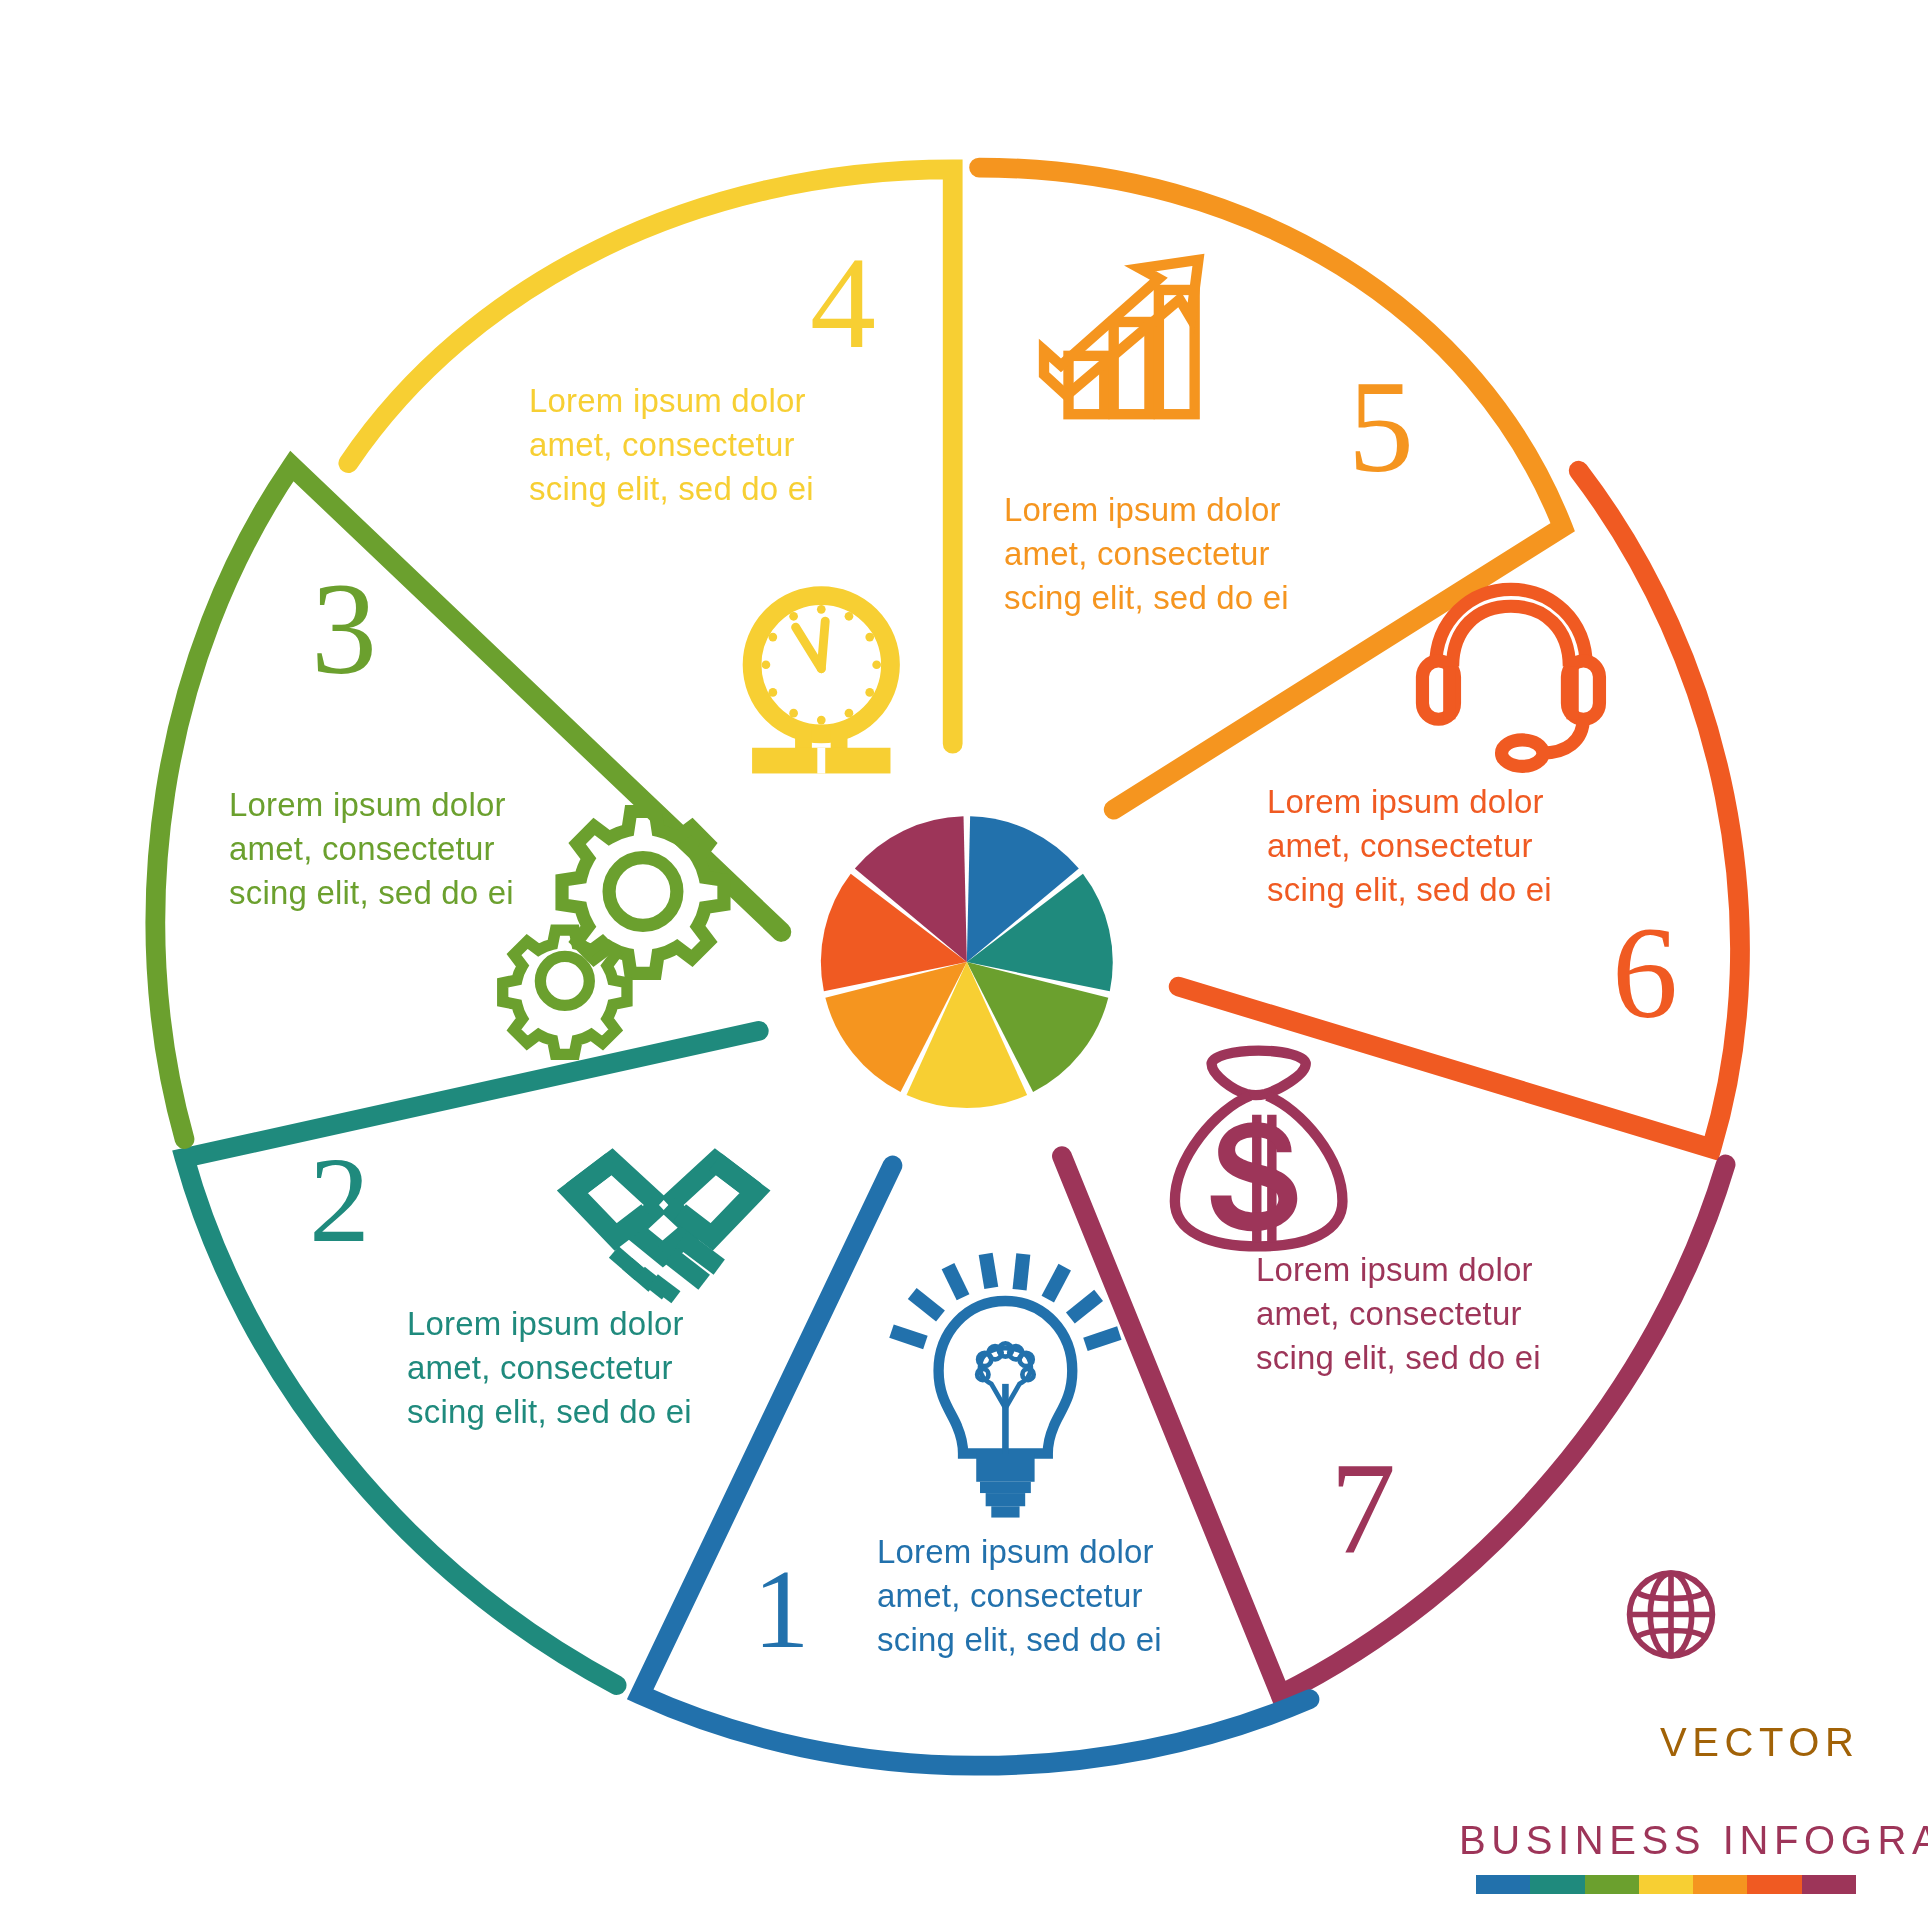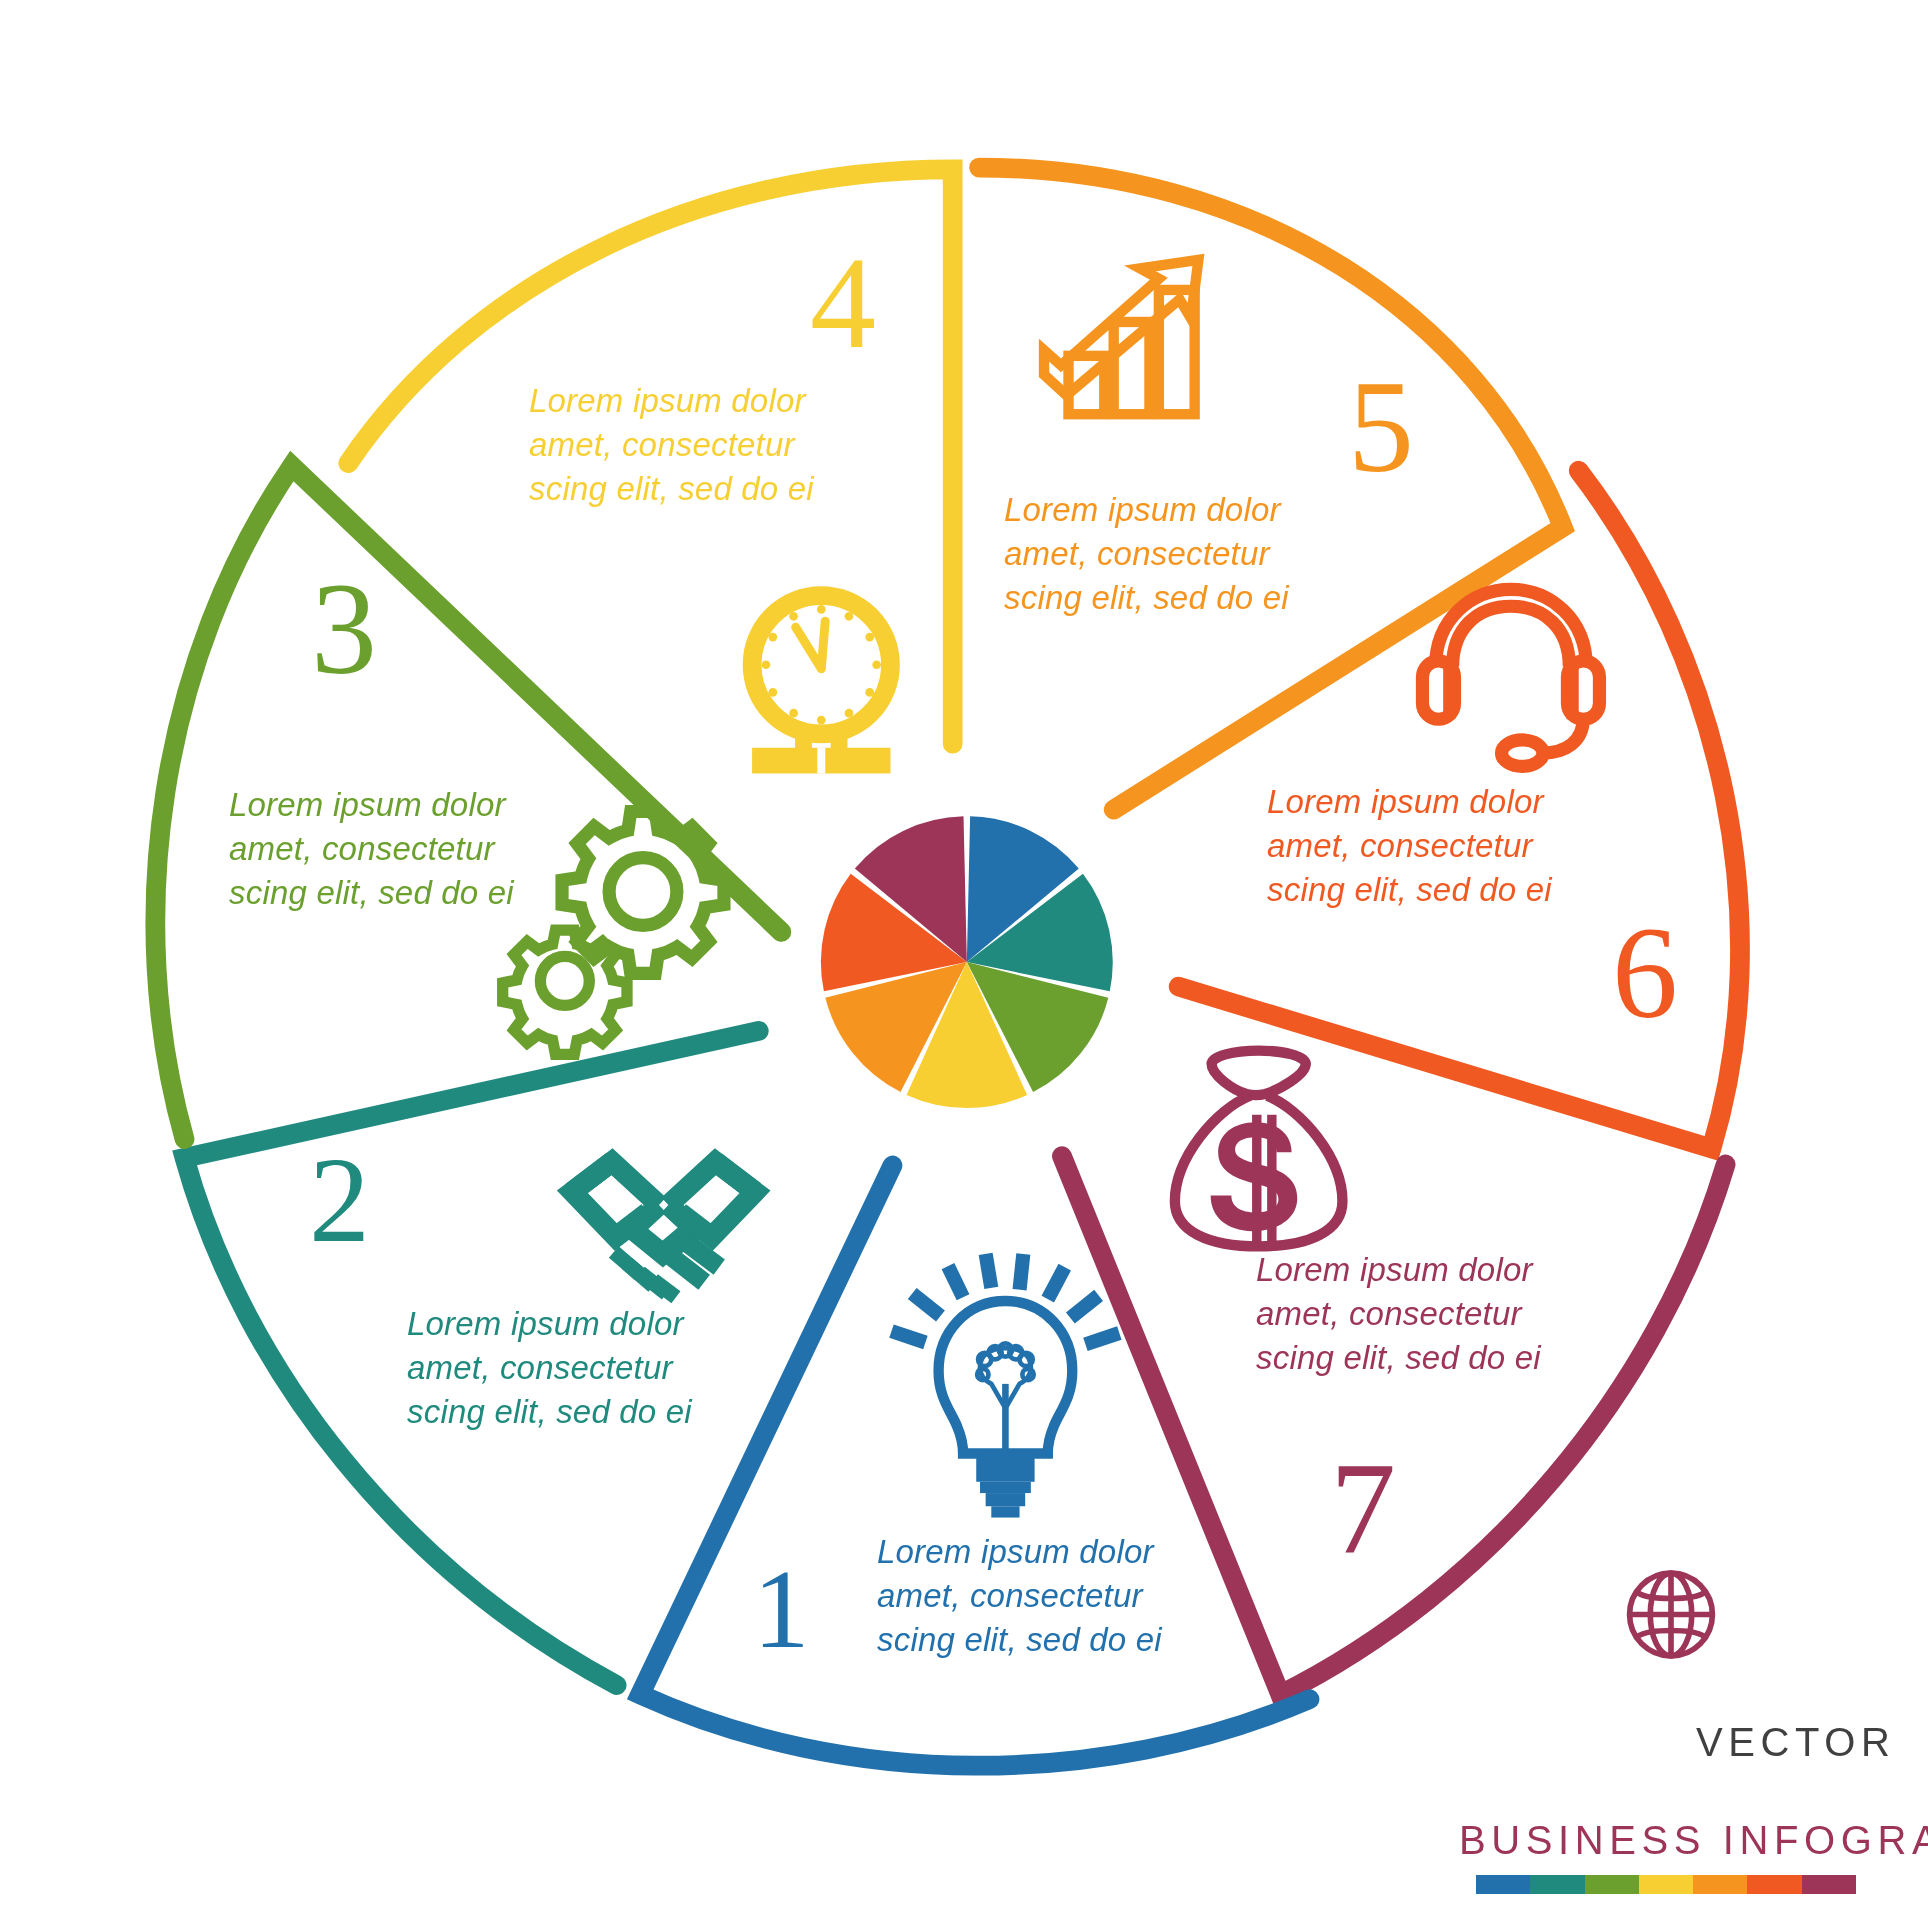--- a/index.html
+++ b/index.html
@@ -28,21 +28,21 @@
     height: 1928px;
   }
   .seg-text {
     position: absolute;
     font-family: "Liberation Sans", sans-serif;
     font-size: 33px;
     line-height: 1.33;
     letter-spacing: 0.2px;
     white-space: nowrap;
   }
-  .seg-text div { white-space: nowrap; font-style: italic; }
+  .seg-text div { white-space: nowrap; }
   .brand {
     position: absolute;
     font-family: "Liberation Sans", sans-serif;
     letter-spacing: 5.6px;
     white-space: nowrap;
   }
   .brand-vector { font-size: 40px; }
   .brand-bus { font-size: 40px; }
   .num {
     position: absolute;
@@ -271,21 +271,21 @@
         <circle cx="45" cy="45" r="44"></circle>
         <ellipse cx="45" cy="45" rx="22" ry="44"></ellipse>
         <path d="M1,45 L89,45"></path>
         <path d="M45,1 L45,89"></path>
         <path d="M10,22 C22,30 68,30 80,22"></path>
         <path d="M10,68 C22,60 68,60 80,68"></path>
       </g>
     </g>
   </svg>
 
-  <div class="brand brand-vector" style="left:1696px; top:1720px; color:#404040;">VECTOR</div>
+  <div class="brand brand-vector" style="left:1660px; top:1720px; color:#a16207;">VECTOR</div>
   <div class="brand brand-bus" style="left:1459px; top:1818px; color:#9d3559;">BUSINESS  INFOGRAPHIC</div>
 
   <div style="position:absolute; left:1476px; top:1875px; width:380px; height:19px; display:flex;">
     <div style="flex:1;height:100%;background:#2271ac;"></div>
     <div style="flex:1;height:100%;background:#1f8a7d;"></div>
     <div style="flex:1;height:100%;background:#6ba02e;"></div>
     <div style="flex:1;height:100%;background:#f7cf33;"></div>
     <div style="flex:1;height:100%;background:#f5951f;"></div>
     <div style="flex:1;height:100%;background:#f05a22;"></div>
     <div style="flex:1;height:100%;background:#9d3559;"></div>

